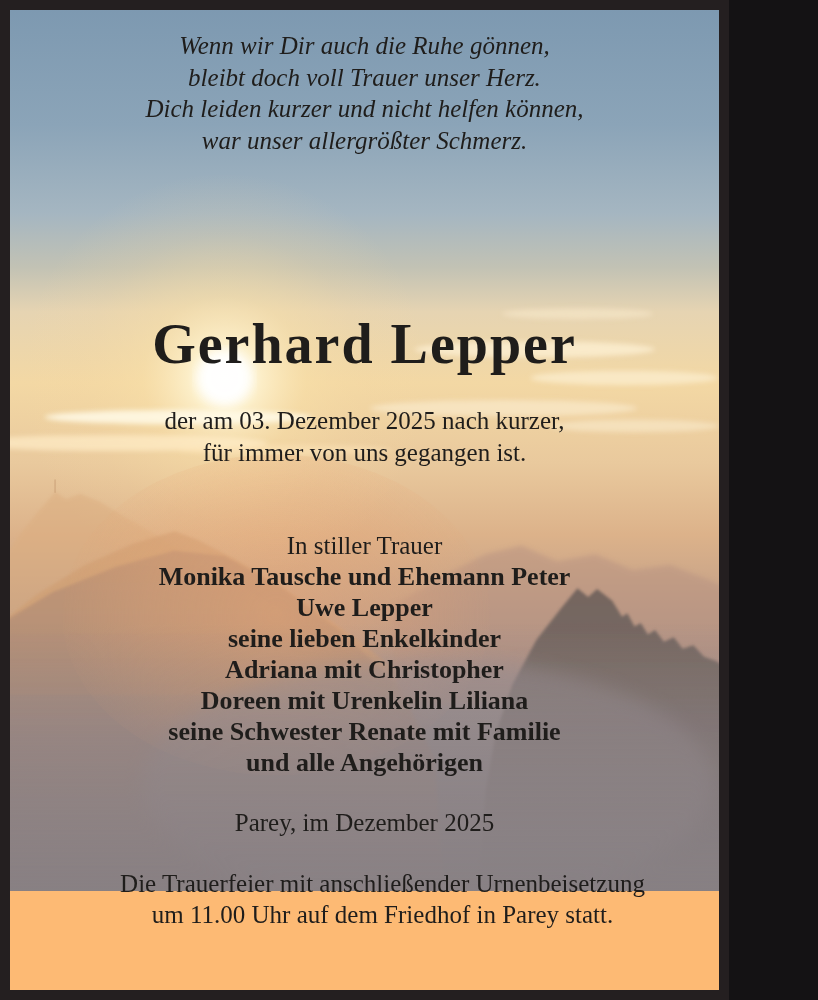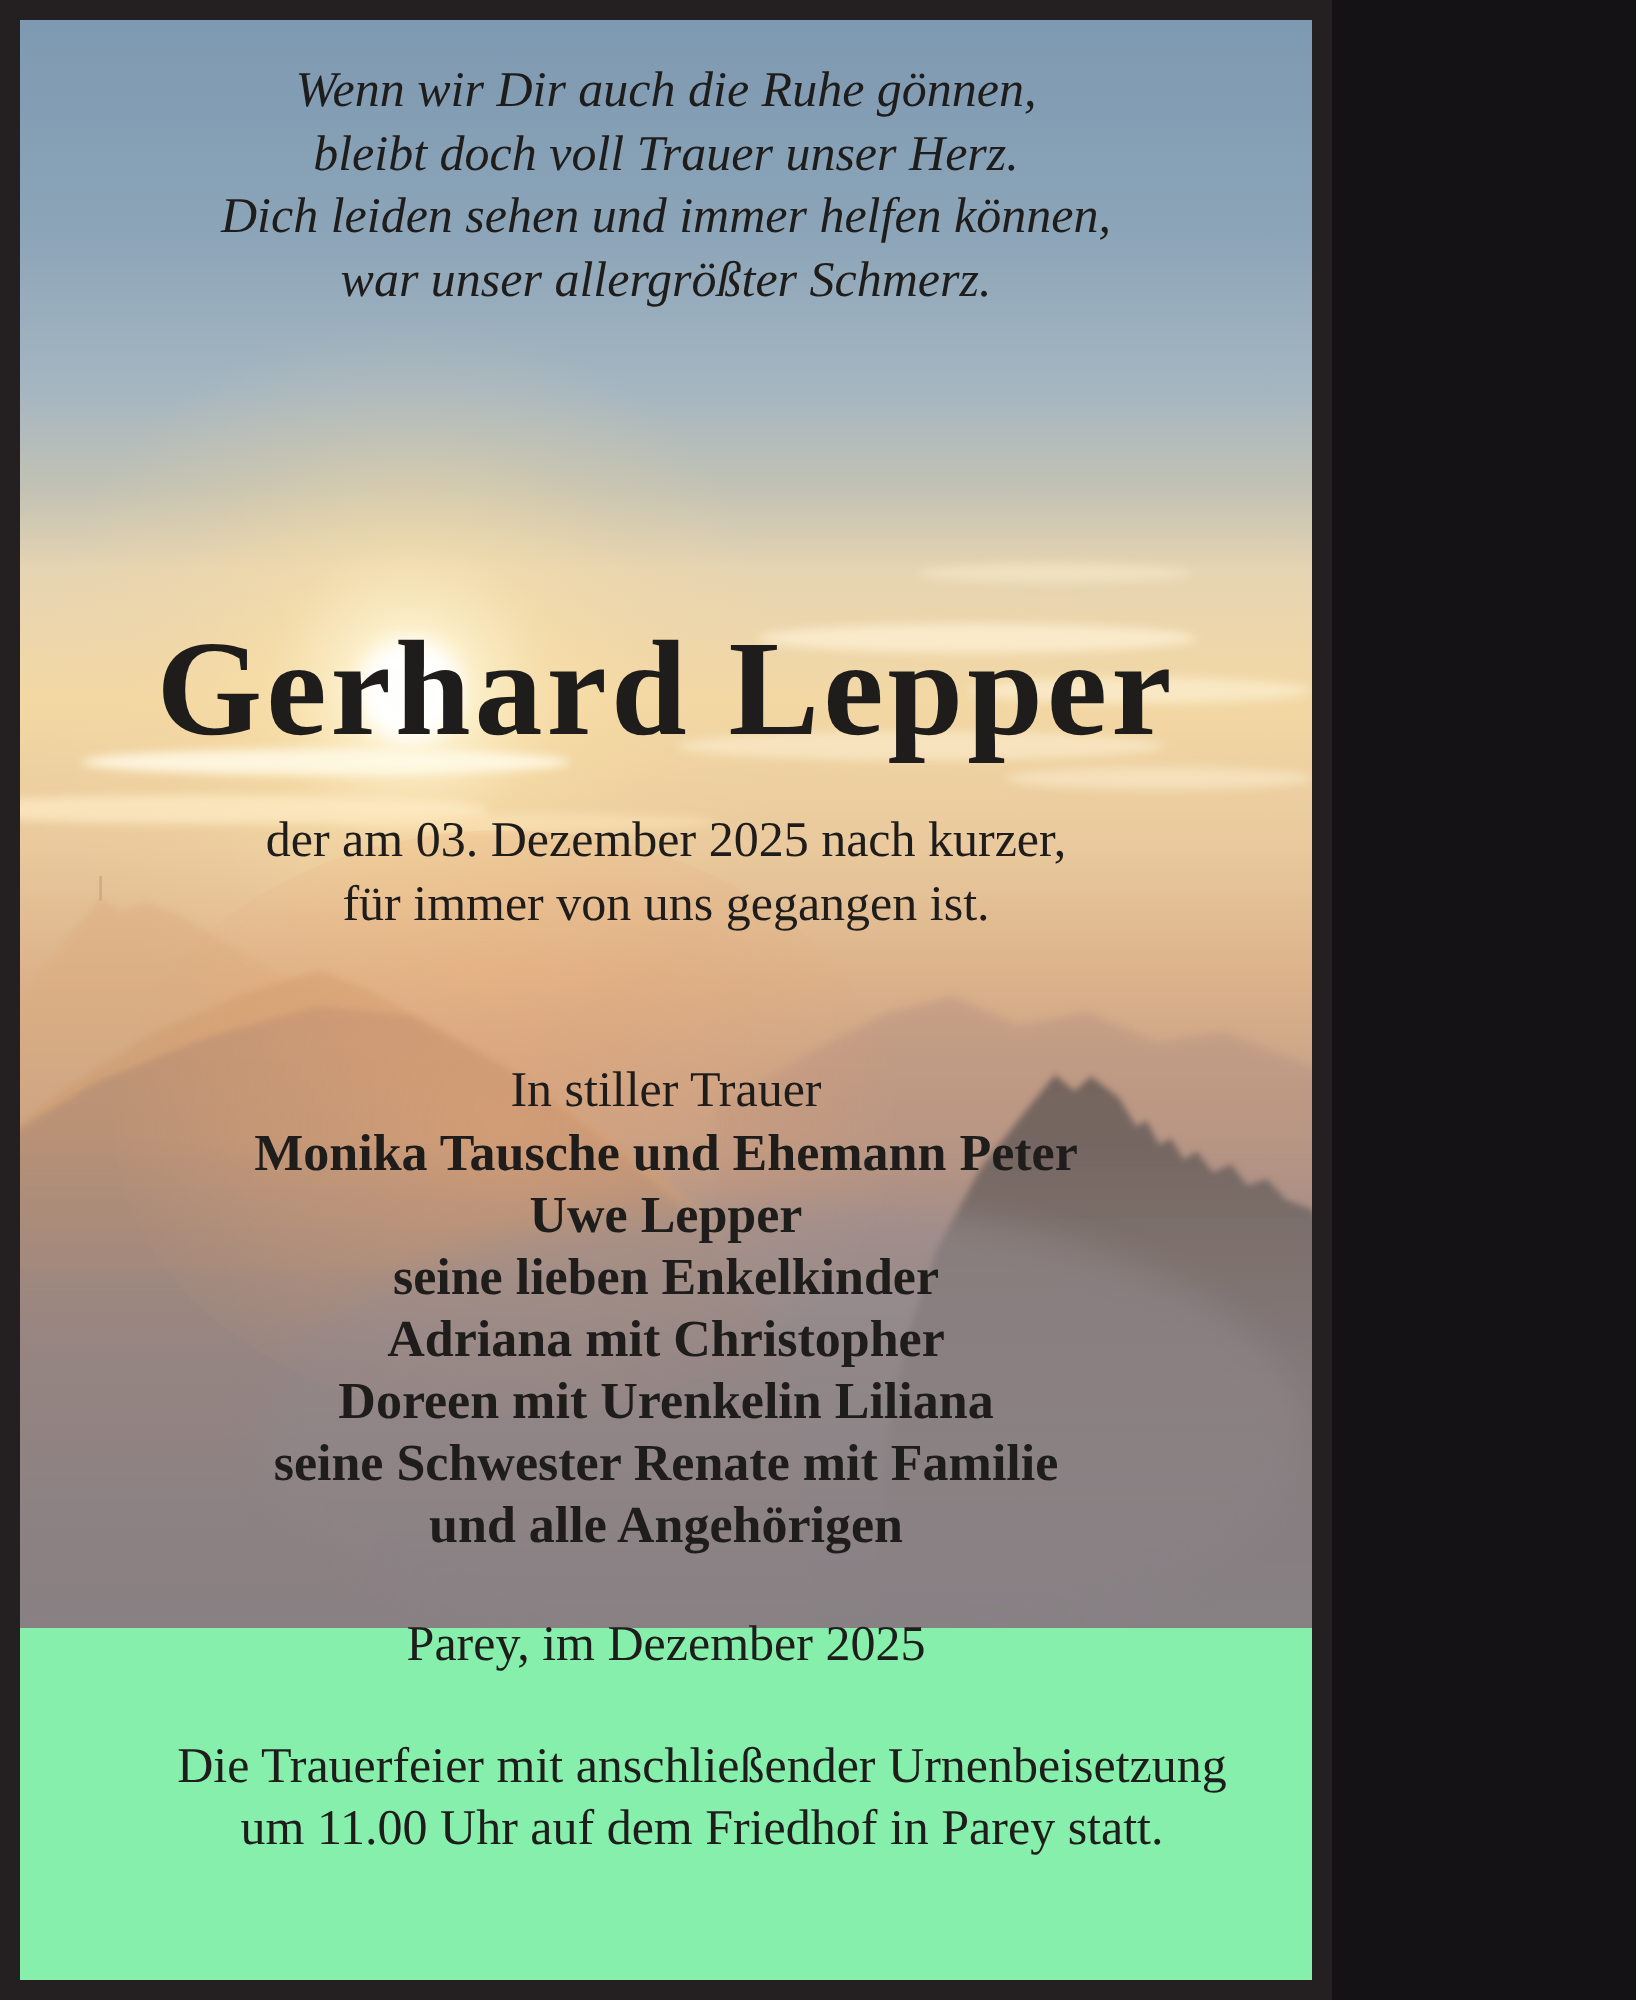--- a/index.html
+++ b/index.html
@@ -3,24 +3,24 @@
 <meta charset="utf-8">
 <style>
   html, body {
     margin: 0;
     padding: 0;
     background: #141214;
     font-family: "Liberation Serif", "DejaVu Serif", serif;
   }
   .card {
     position: relative;
-    width: 666px;
+    width: 729px;
     height: 1000px;
     overflow: hidden;
-    background: #86efac;
+    background: #fdba74;
     text-decoration: underline;
   }
   .scene {
     position: absolute;
     inset: 0;
     z-index: 0;
     display: block;
   }
   .frame {
     position: absolute;
@@ -48,21 +48,21 @@
     font-size: 25px;
     line-height: 31.5px;
   }
   .intro {
     top: 186px;
     font-size: 25px;
     line-height: 31px;
   }
   .name {
     top: 306px;
-    font-size: 68px;
+    font-size: 56px;
     line-height: 76px;
     font-weight: bold;
     letter-spacing: 2px;
   }
   .death {
     top: 405px;
     font-size: 25px;
     line-height: 31.5px;
   }
   .mourn-head {
@@ -182,21 +182,21 @@
     <ellipse cx="480" cy="880" rx="320" ry="140" fill="#9b9296" opacity="0.45" filter="url(#b10)"></ellipse>
 
     <rect x="0" y="700" width="818" height="300" fill="url(#hazeG)"></rect>
   </svg>
 
   <div class="textlayer">
 
     <div class="tblock quote">
       <div>Wenn wir Dir auch die Ruhe gönnen,</div>
       <div>bleibt doch voll Trauer unser Herz.</div>
-      <div>Dich leiden sehen und immer helfen können,</div>
+      <div>Dich leiden kurzer und nicht helfen können,</div>
       <div>war unser allergrößter Schmerz.</div>
     </div>
 
 
     <div class="tblock name">Gerhard Lepper</div>
 
     <div class="tblock death">
       <div>der am 03. Dezember 2025 nach kurzer,</div>
       <div>für immer von uns gegangen ist.</div>
     </div>

